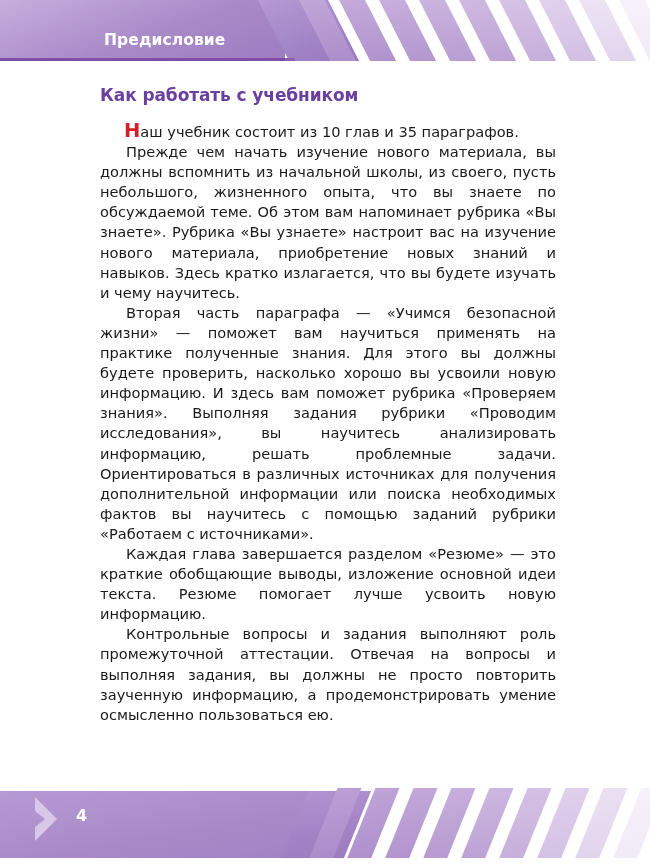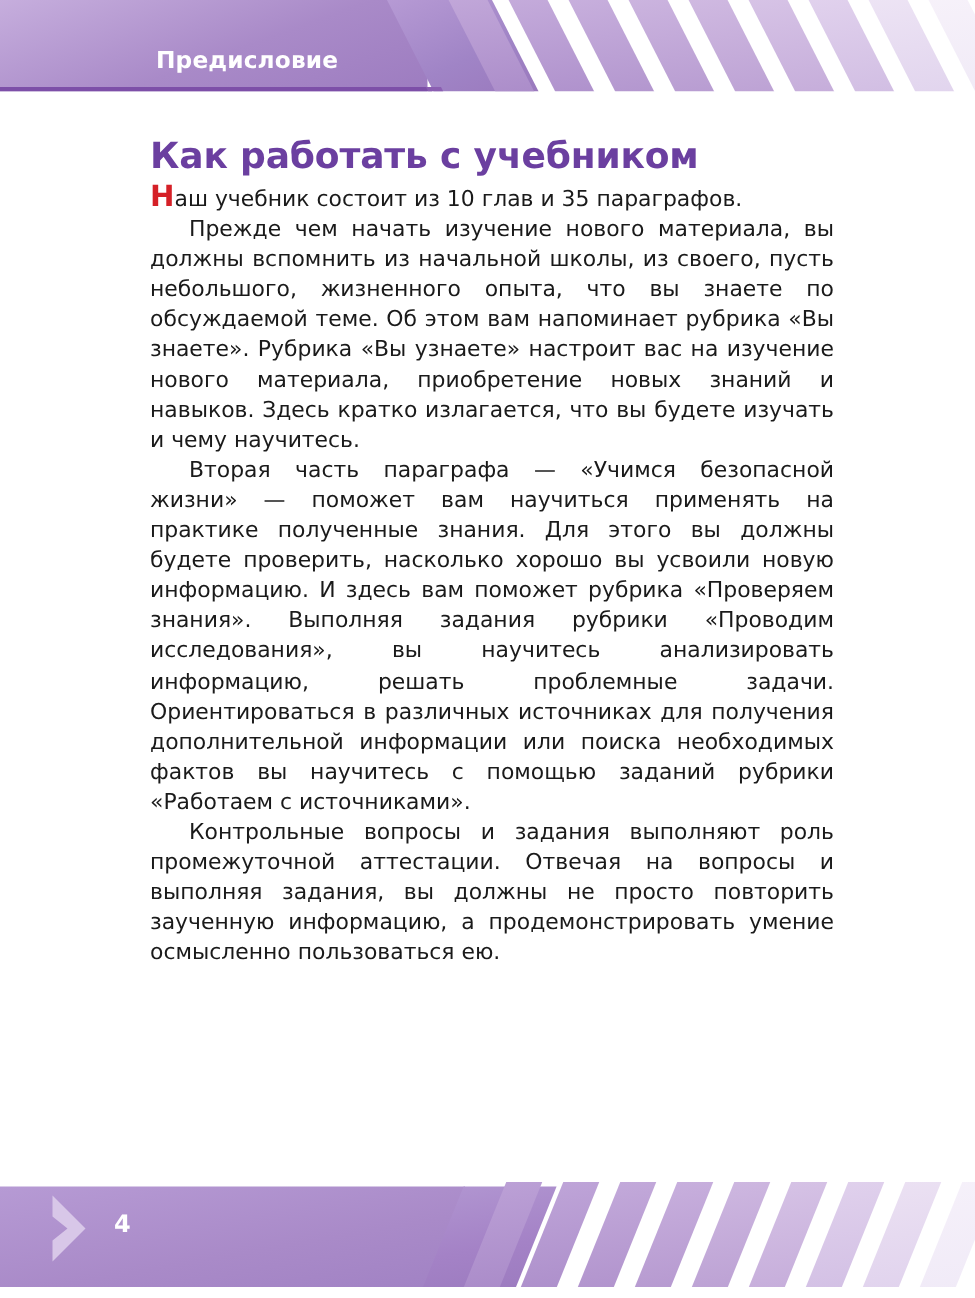--- a/index.html
+++ b/index.html
@@ -94,21 +94,21 @@
     letter-spacing: 0.1px;
     line-height: 1;
     font-family: "DejaVu Sans", "Liberation Sans", sans-serif;
   }
 
   
   .page-title {
     position: absolute;
     left: 100px;
     top: 75px;
-    font-size: 24px;
+    font-size: 17px;
     font-weight: bold;
     color: #6b3fa0;
     letter-spacing: -0.1px;
     line-height: 1.1;
   }
 
   
   .body-text {
     position: absolute;
     left: 100px;
@@ -122,20 +122,21 @@
     hyphens: manual;
     font-family: "DejaVu Sans", "Liberation Sans", sans-serif;
   }
   .body-text p {
     margin: 0;
     text-indent: 26px;
     text-align: justify;
   }
   .body-text p.first {
     text-indent: 0;
+    margin-left: 24px;
   }
   .dropcap {
     color: #d52027;
     font-weight: bold;
     font-size: 19.5px;
     line-height: 1;
   }
 
   
   .footer-band {
@@ -221,20 +222,21 @@
     <div class="header-underline-tip"></div>
   </div>
   <div class="header-title">Предисловие</div>
 
   <h1 class="page-title">Как работать с учебником</h1>
 
   <div class="body-text">
     <p class="first"><span class="dropcap">Н</span><span>аш учебник состоит из 10 глав и 35 параграфов.</span></p>
     <p>Прежде чем начать изучение нового материала, вы должны вспомнить из начальной школы, из своего, пусть небольшого, жизненного опыта, что вы знаете по обсуждаемой теме. Об этом вам напоминает рубрика «Вы знаете». Рубрика «Вы узнаете» настроит вас на изучение нового материала, приобретение новых знаний и навыков. Здесь кратко излагается, что вы будете изучать и чему научитесь.</p>
     <p>Вторая часть параграфа — «Учимся безопасной жизни» — поможет вам научиться применять на практике полученные знания. Для этого вы должны будете проверить, насколько хорошо вы усвоили новую информацию. И здесь вам поможет рубрика «Проверяем знания». Выполняя задания рубрики «Проводим исследования», вы научитесь анализировать информацию, решать проблемные задачи. Ориентироваться в различных источниках для получения дополнительной информации или поиска необходимых фактов вы научитесь с помощью заданий рубрики «Работаем с источниками».</p>
+    <p>Каждая глава завершается разделом «Резюме» — это краткие обобщающие выводы, изложение основной идеи текста. Резюме помогает лучше усвоить новую информацию.</p>
     <p>Контрольные вопросы и задания выполняют роль промежуточной аттестации. Отвечая на вопросы и выполняя задания, вы должны не просто повторить заученную информацию, а продемонстрировать умение осмысленно пользоваться ею.</p>
   </div>
 
   <div class="footer-band">
     <div class="footer-solid"></div>
     <div class="footer-solid-skew"></div>
     <div class="footer-stripes">
       <div class="fstripe" style="left:6px;  width:24px; background:linear-gradient(170deg,#bda2d7,#a98ac8);"></div>
       <div class="fstripe" style="left:44px; width:24px; background:linear-gradient(170deg,#c0a6d9,#ac8eca);"></div>
       <div class="fstripe" style="left:82px; width:24px; background:linear-gradient(170deg,#c4abdb,#b092cc);"></div>

